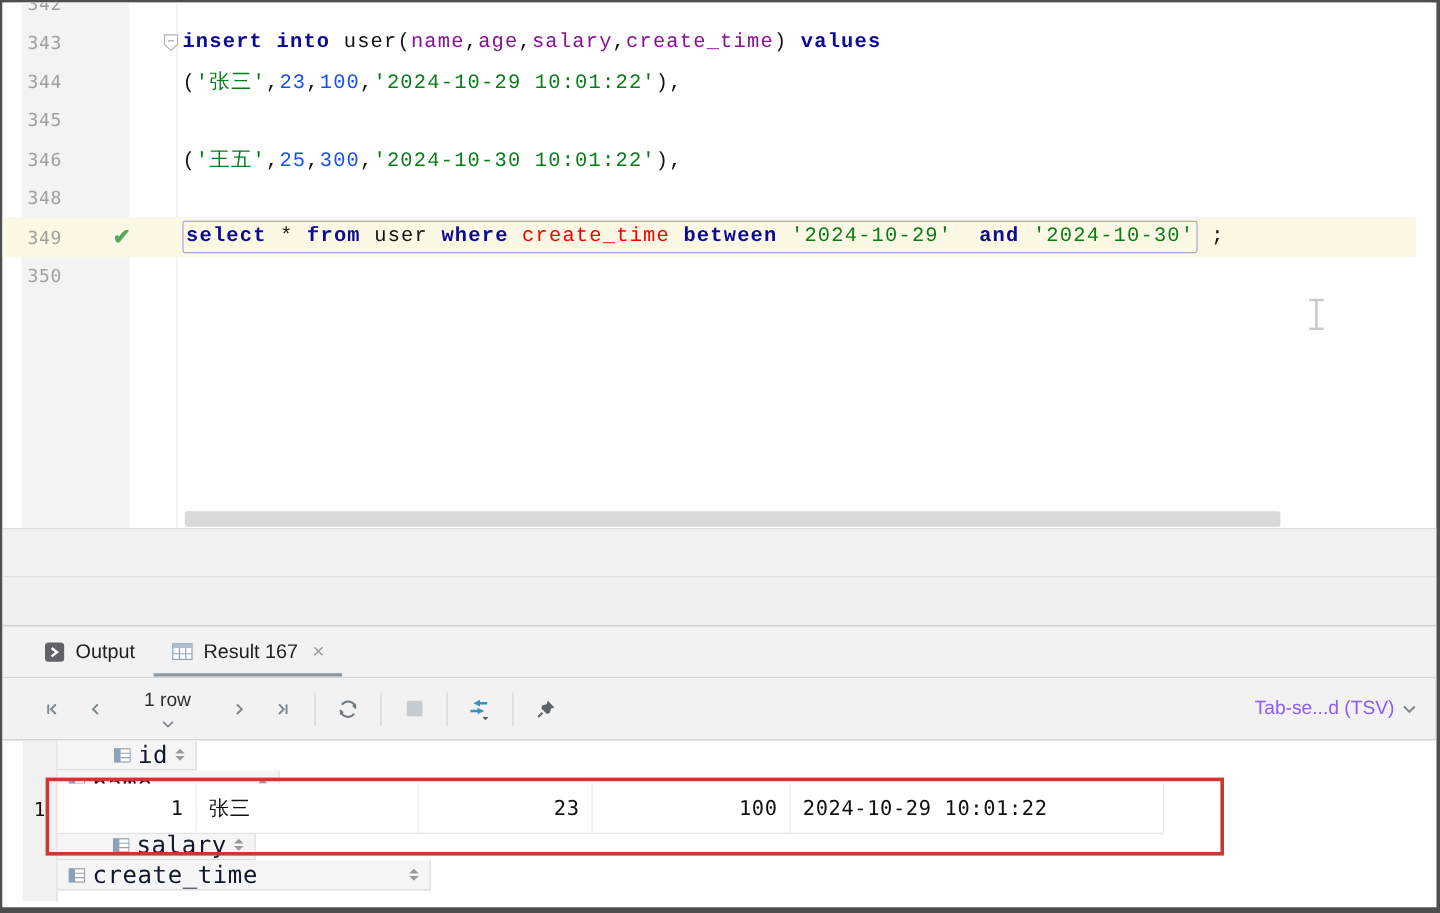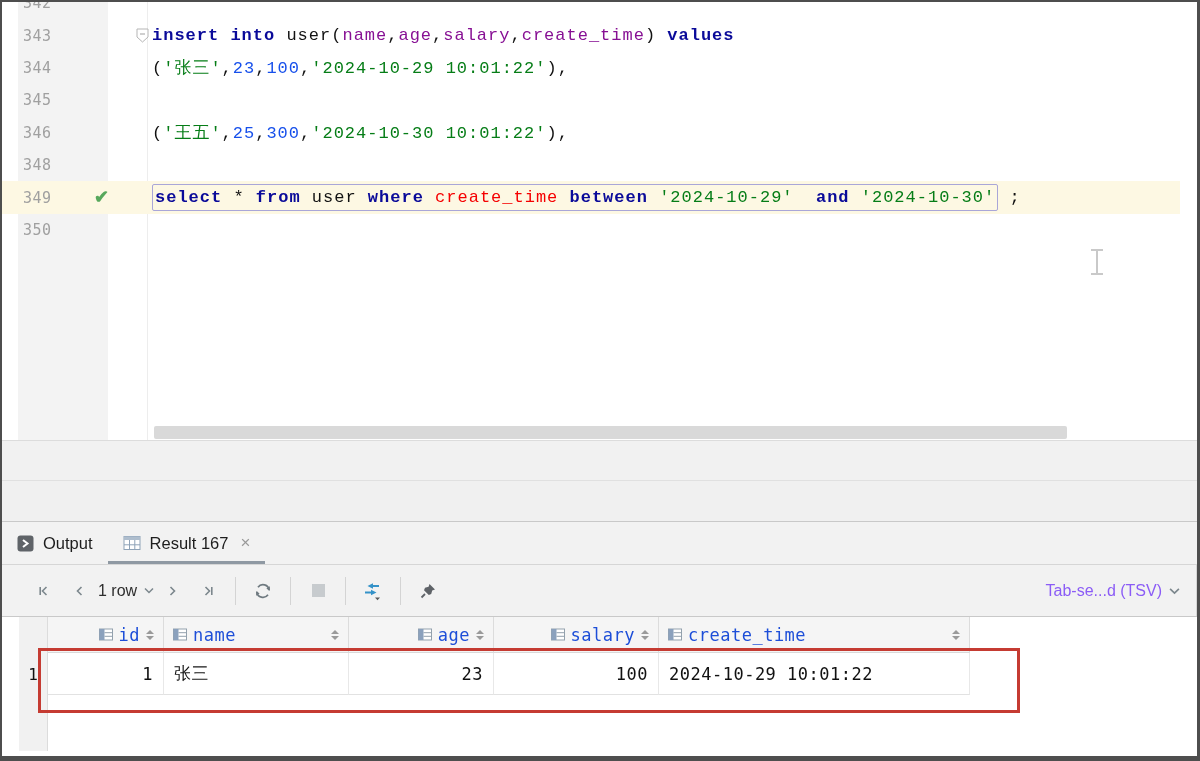--- a/index.html
+++ b/index.html
@@ -34,48 +34,48 @@
   .ibeam .stem { left:8px; top:2px; width:2px; height:24px; }
   .ibeam .t1 { left:3px; top:1px; width:12px; height:2px; }
   .ibeam .t2 { left:3px; top:25px; width:12px; height:2px; }
 
   
   .band1 { position:absolute; left:0; right:0; top:438px; height:40px; background:#f1f1f1; border-top:1px solid #dcdcdc; }
   .band2 { position:absolute; left:0; right:0; top:478px; height:41px; background:#f0f0f0; border-top:1px solid #e0e0e0; }
 
   
   .tabstrip { position:absolute; left:0; right:0; top:519px; height:43px; background:#f2f2f2;
-              border-top:1px solid #c9c9c9; display:flex; align-items:stretch; }
+              border-top:1px solid #c9c9c9; display:flex; align-items:stretch; padding-left:20px; }
   .tab { position:relative; display:flex; align-items:center; gap:9px; padding:0 15px;
          font-size:16.5px; color:#1d1d1d; cursor:default; }
   .tab .underline { position:absolute; left:0; right:0; bottom:0; height:3px; background:var(--tab_underline); display:none; }
   .tab.active .underline { display:block; }
   .tab .close { color:#999; font-size:17px; margin-left:3px; }
 
   
   .toolbar { position:absolute; left:0; top:562px; width:1195px; height:52px; background:#f2f2f2;
              border-top:1px solid #d6d6d6; border-right:1px solid #d6d6d6;
              display:flex; align-items:center; padding-left:24px; }
   .tbtn { display:flex; align-items:center; justify-content:center; min-width:26px; height:30px;
           margin:0 5px; border-radius:3px; }
   .tsep { width:1px; height:28px; background:#d4d4d4; margin:0 9px; }
-  .rowcount { display:flex; align-items:center; gap:7px; font-size:16px; color:#2e2e2e; margin:0 0; }
+  .rowcount { display:flex; align-items:center; gap:7px; font-size:16px; color:#2e2e2e; margin:0 22px;flex-direction:column; }
   .export { margin-left:auto; margin-right:16px; display:flex; align-items:center; gap:7px;
             font-size:16px; color:#8b5cf6; }
   .stop-sq { width:13px; height:13px; background:#c7cbce; }
 
   
   .grid { position:absolute; left:0; right:0; top:614px; bottom:0; background:#fff; border-top:1px solid #c9c9c9; }
   .grid-gutter { position:absolute; left:17px; top:0; bottom:5px; width:29px; background:#f1f1f1;
                  border-right:1px solid #dcdcdc; }
   .gut-corner { height:36px; }
   .gut-num { height:42px; display:flex; align-items:center; justify-content:center;
              font-family:"DejaVu Sans Mono", monospace; font-size:16px; color:#111; }
   .grid-header { position:absolute; left:46px; top:0; height:36px; display:flex;
-                 font-family:"DejaVu Sans Mono", monospace; font-size:17px; letter-spacing:.5px; color:#1d4ed8; }
+                 font-family:"DejaVu Sans Mono", monospace; font-size:20px; letter-spacing:.5px; color:#0f172a;flex-direction:column; }
   .hcell { display:flex; align-items:center; gap:6px; padding:0 9px; background:#f5f5f5;
            border-right:1px solid #dcdcdc; border-bottom:1px solid #d9d9d9; }
   .hcell.al-r { justify-content:flex-end; }
   .hcell.al-l .sort { margin-left:auto; }
   .grid-body { position:absolute; left:46px; top:36px; display:flex; flex-direction:column; }
   .grow { display:flex; }
   .cell { height:42px; display:flex; align-items:center; padding:0 10px; background:#fff;
           border-right:1px solid #e8e8e8; border-bottom:1px solid #e2e2e2;
           font-family:"DejaVu Sans Mono", monospace; font-size:17px; letter-spacing:.5px; color:#111; }
   .cell.al-r { justify-content:flex-end; }

